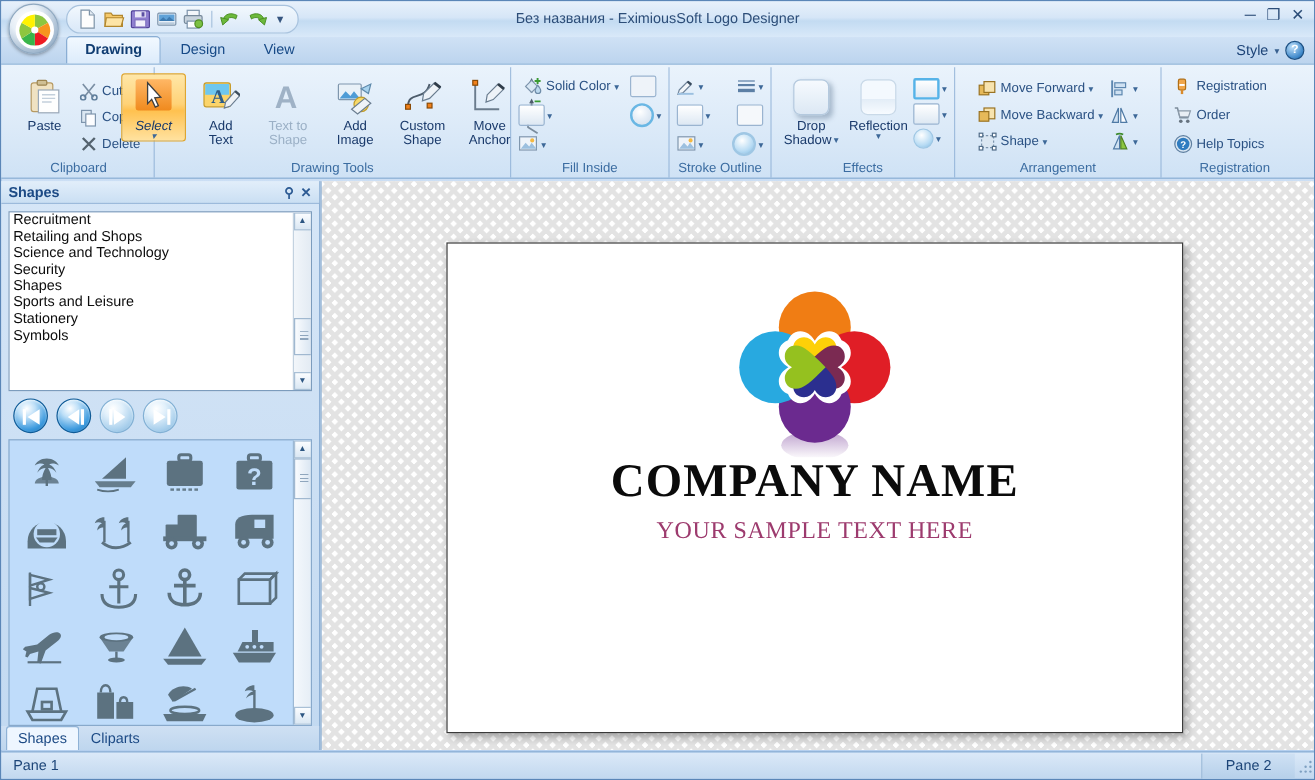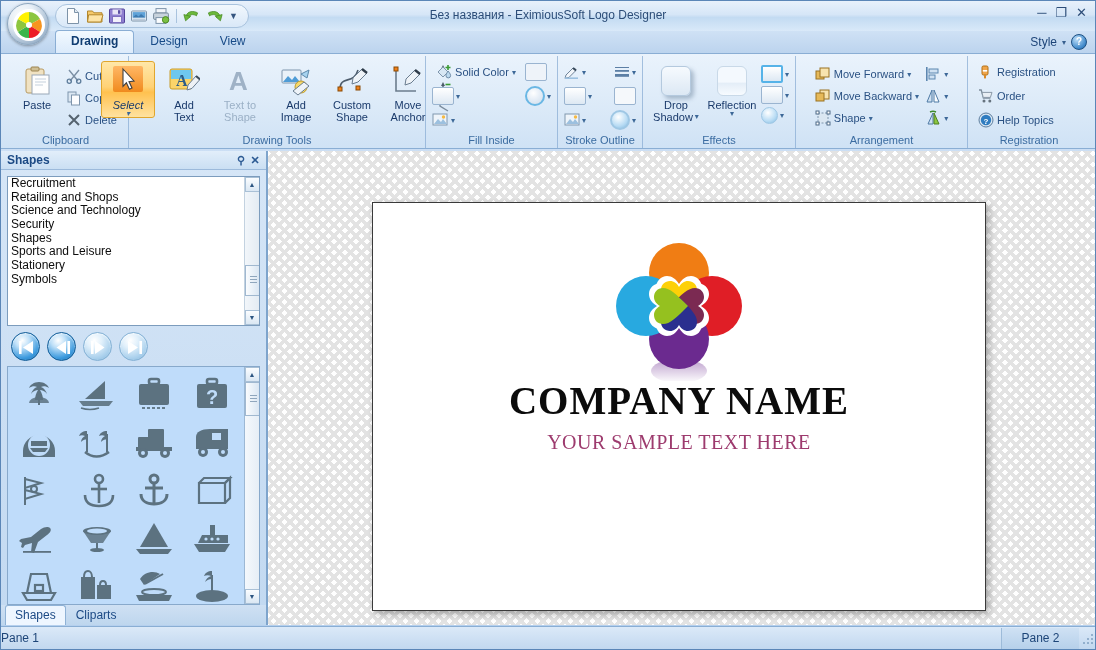--- a/index.html
+++ b/index.html
@@ -246,21 +246,21 @@
     color:#9d3b6e; margin-top:8px;
   }
 
   
   .statusbar {
     position:absolute; left:0; right:0; bottom:0; height:23px;
     background: linear-gradient(180deg,#dbe9f8,#c2d8ef);
     border-top:1px solid #8aaed4;
     display:flex; align-items:center; font-size:12px; color:#1d4578;
   }
-  .pane1 { padding-left:0; }
+  .pane1 { padding-left:10px; }
   .sb-spacer { flex:1; }
   .pane2 {
     width:78px; height:21px; display:flex; align-items:center; justify-content:center;
     background: linear-gradient(180deg,#cfe1f4,#b6d0ea);
     border-left:1px solid #9dbbd9;
   }
   .grip { width:16px; height:21px; position:relative; }
   .grip i {
     position:absolute; width:2px; height:2px; background:#7fa0c1; border-radius:1px;
   }

